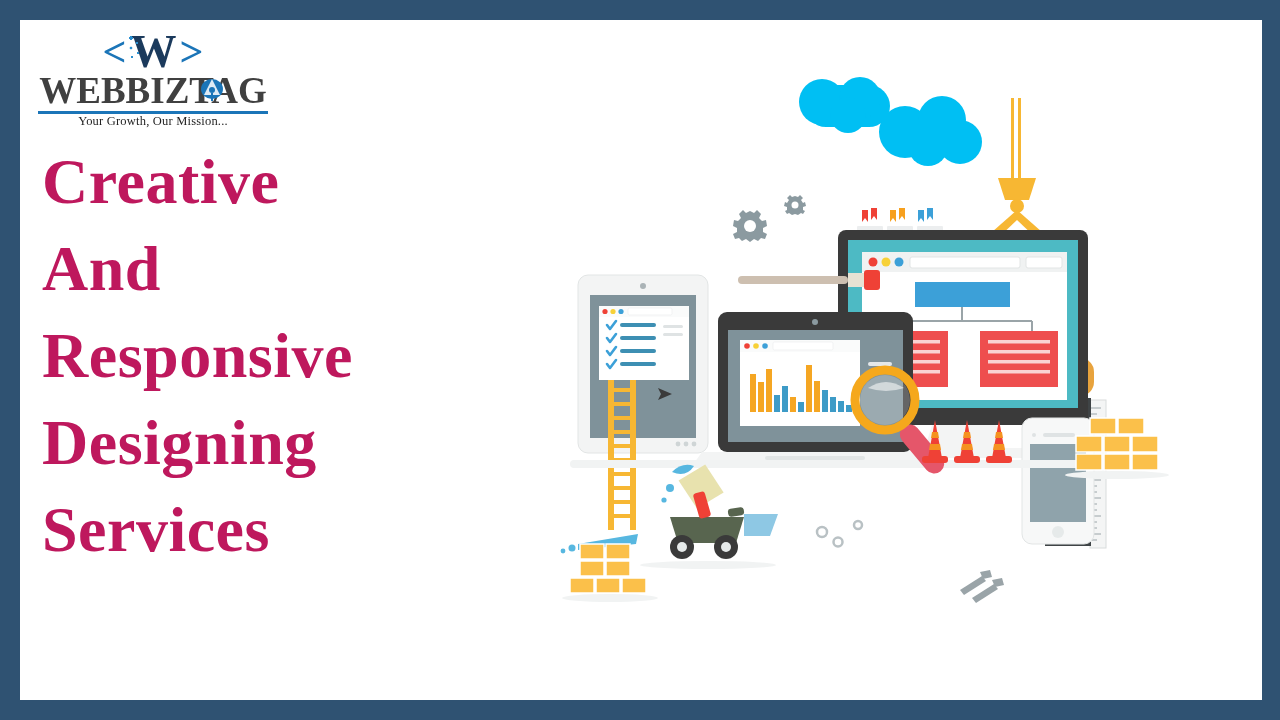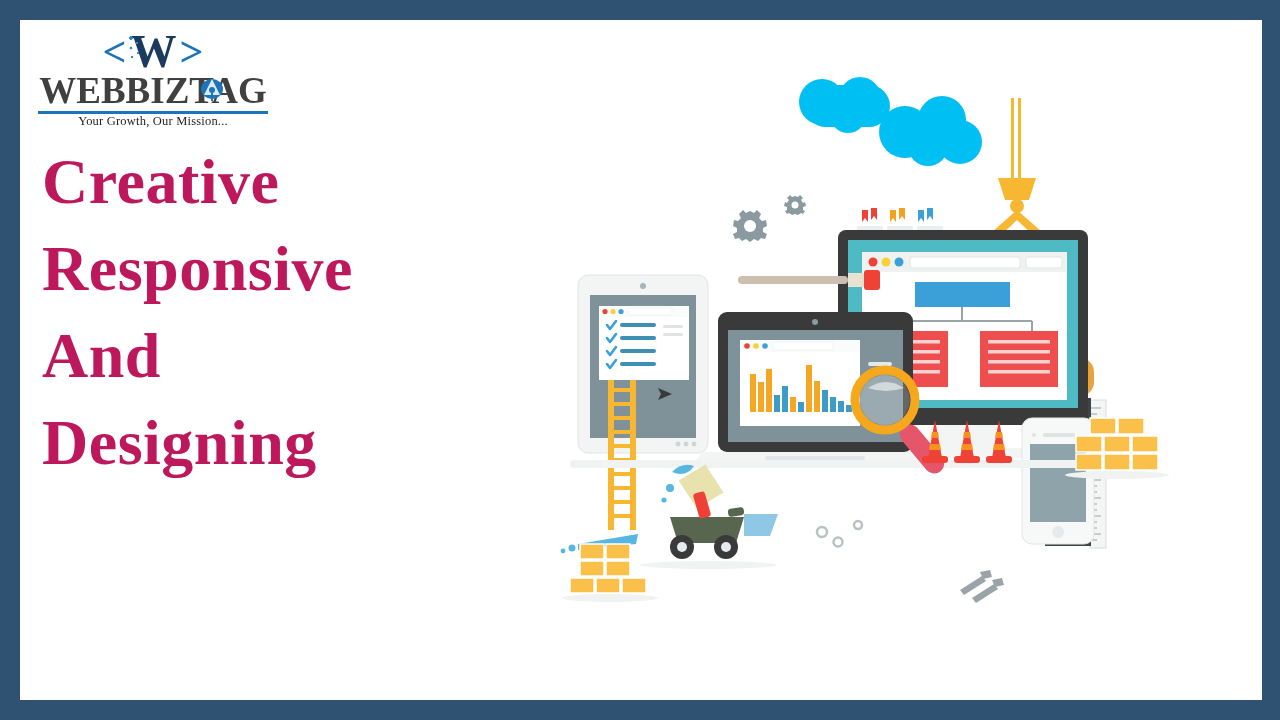--- a/index.html
+++ b/index.html
@@ -124,23 +124,24 @@
           <circle cx="14" cy="14" r="3" fill="#1b75b8"></circle>
           <rect x="13" y="17" width="2" height="8" fill="#1b75b8"></rect>
         </svg>
       </div>
       <div id="logo-rule"></div>
       <div id="logo-tag">Your Growth, Our Mission...</div>
     </div>
 
     <h1 id="heading">
       <div>Creative</div>
+      <div>And</div>
       <div>Responsive</div>
-      <div>And</div>
       <div>Designing</div>
+      <div>Services</div>
     </h1>
 
     <div id="art">
       <svg viewBox="0 0 700 680" xmlns="http://www.w3.org/2000/svg">
 
         <g>
           <rect x="245" y="65" width="85" height="42" rx="21" fill="#00bff3"></rect>
           <circle cx="262" cy="82" r="23" fill="#00bff3"></circle>
           <circle cx="300" cy="78" r="21" fill="#00bff3"></circle>
           <circle cx="288" cy="95" r="18" fill="#00bff3"></circle>

